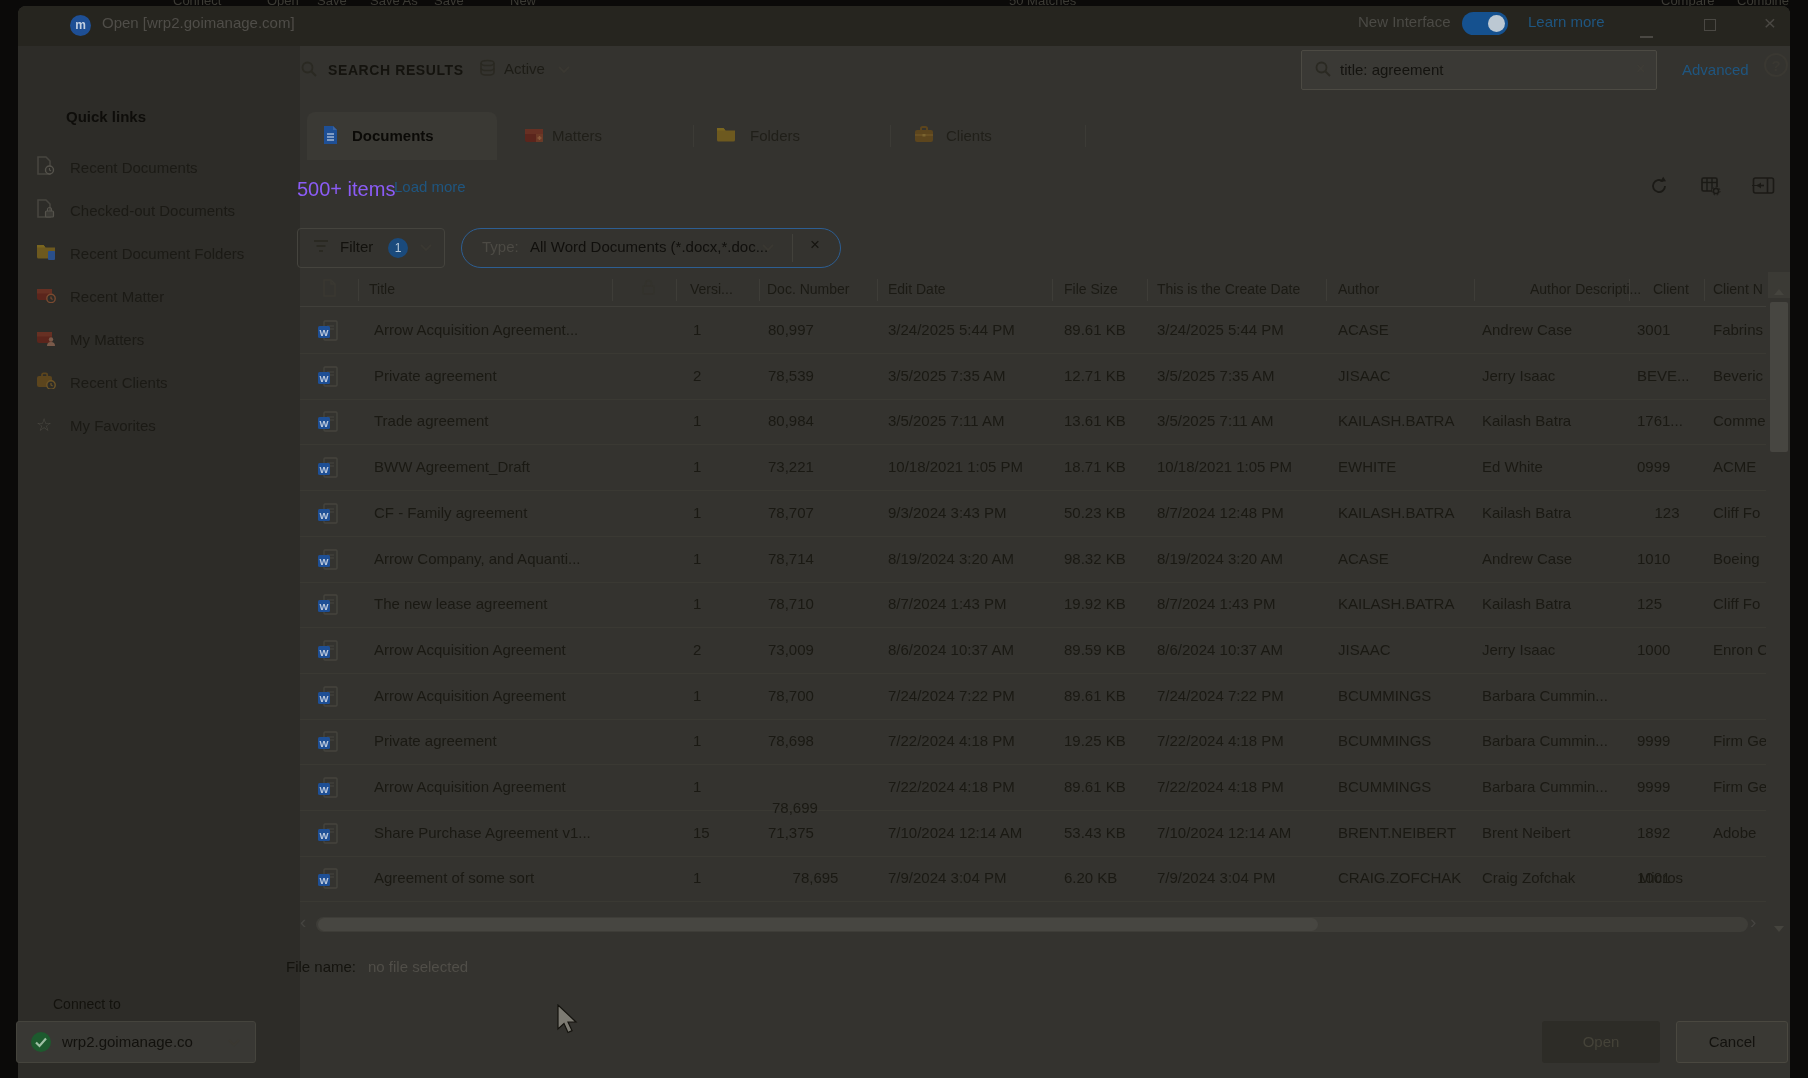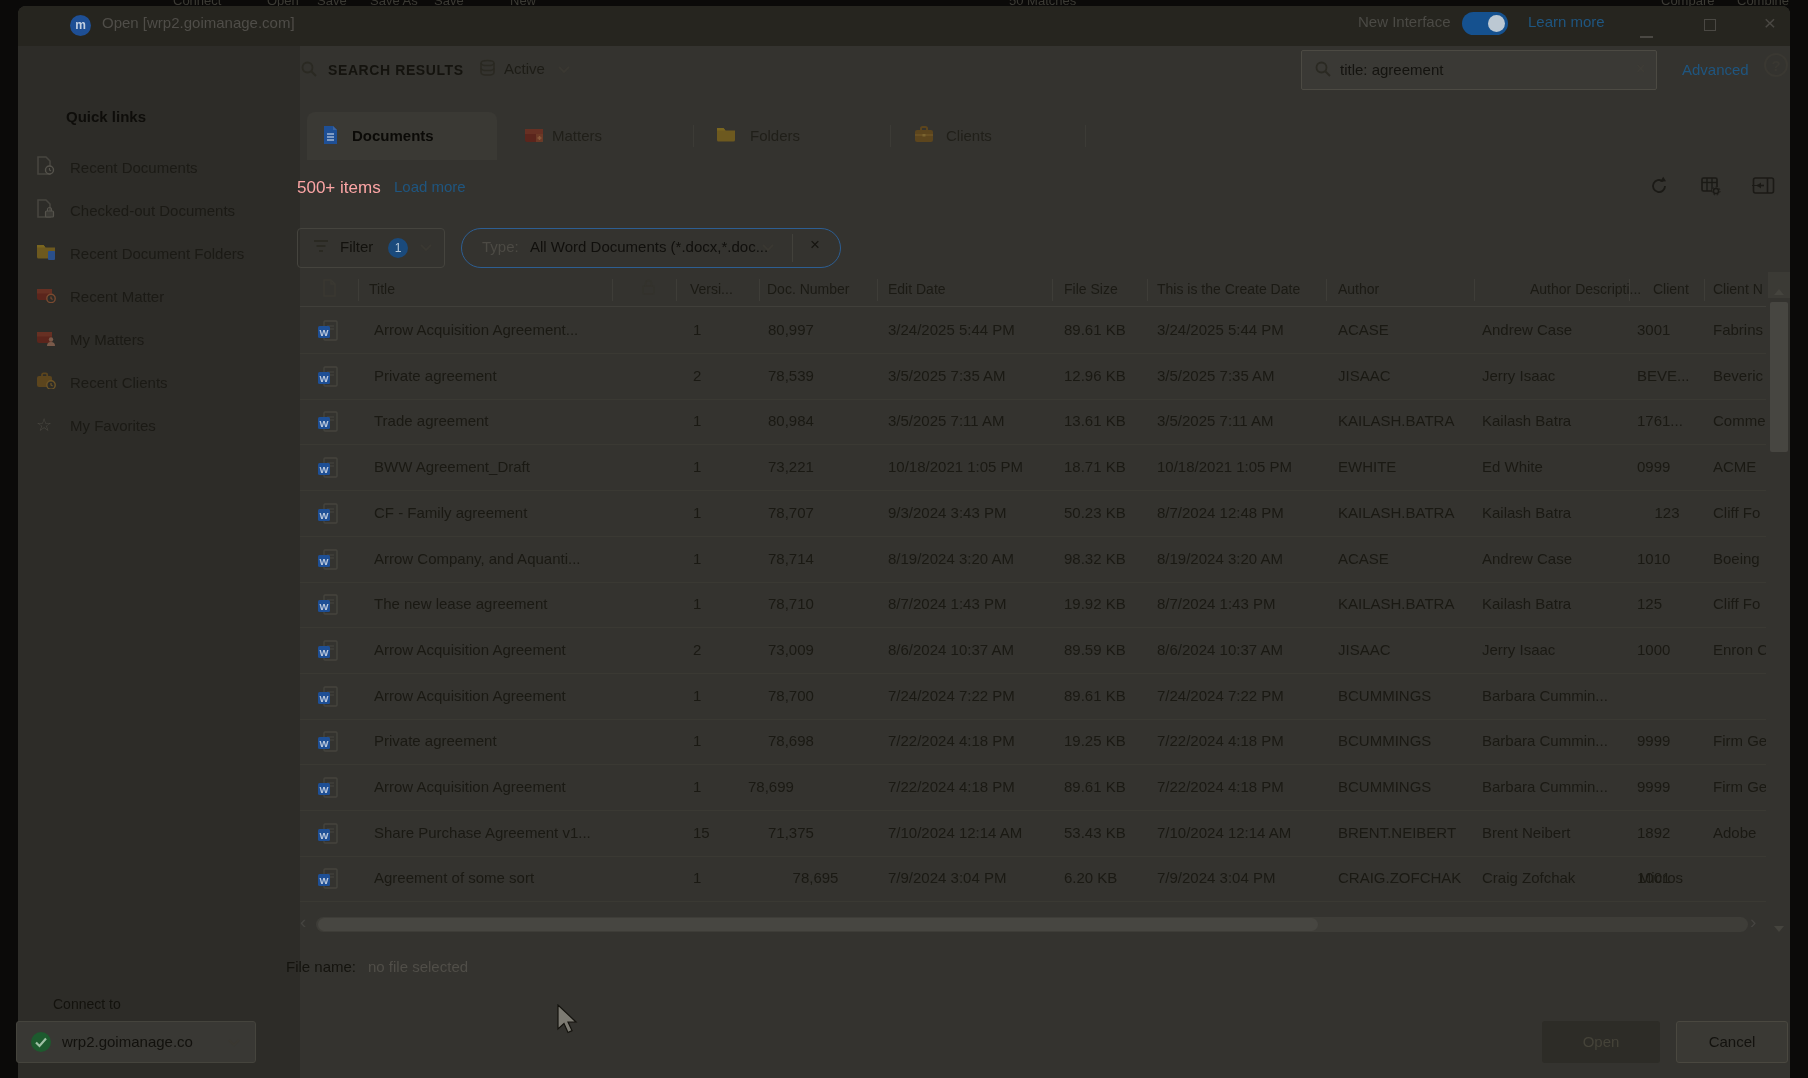--- a/index.html
+++ b/index.html
@@ -39,21 +39,21 @@
   #helpcirc{width:24px;height:24px;border:2px solid #3a3832;border-radius:50%;
     color:#3a3832;font-size:15px;font-weight:bold;text-align:center;line-height:21px;}
   #sidebarbg{left:18px;top:46px;width:282px;height:1032px;background:var(--sidebar);}
   #quicklinks{font-size:15px;font-weight:bold;color:#0e0d0a;}
   .sideitem{position:absolute;left:36px;width:250px;height:36px;display:flex;align-items:center;gap:14px;}
   .sideitem .lbl{font-size:15px;color:#1b1a15;white-space:nowrap;}
   .tabsep{width:1px;height:22px;background:#3c3b36;}
   #activetab{background:var(--tab);border-radius:8px 8px 0 0;}
   .tablbl{font-size:15px;color:var(--text2);}
   .tablbl.on{font-weight:bold;color:#0b0a07;}
-  .itemstxt{font-size:17px;color:#fca5a5;}
+  .itemstxt{font-size:20px;color:#8b5cf6;}
   #filterbtn{width:148px;height:40px;border:1px solid var(--border);border-radius:4px;}
   .badge{width:20px;height:20px;border-radius:50%;background:var(--badge);
     color:#b9cbdc;font-size:12px;text-align:center;line-height:20px;}
   #chip{width:380px;height:40px;border:1px solid var(--chipborder);border-radius:20px;}
   .chippre{font-size:15px;color:#4c4a44;}
   .chipval{font-size:15px;color:#100f0c;white-space:nowrap;}
   .hcell{position:absolute;top:281px;font-size:14px;color:#1b1a14;white-space:nowrap;overflow:hidden;}
   .colsep{position:absolute;top:279px;width:1px;height:22px;background:#3e3d38;}
   .row{position:absolute;left:300px;width:1466px;height:46px;border-bottom:1px solid var(--rowline);}
   .cell{position:absolute;top:13px;font-size:15px;color:#1a1913;white-space:nowrap;overflow:hidden;}
@@ -333,21 +333,21 @@
             <rect x="7" y="1" width="13" height="19" rx="1" fill="none" stroke="#45443e" stroke-width="1.4"></rect>
             <line x1="10" y1="6" x2="17" y2="6" stroke="#45443e" stroke-width="1.1"></line>
             <line x1="10" y1="9" x2="17" y2="9" stroke="#45443e" stroke-width="1.1"></line>
             <rect x="1" y="6" width="12" height="12" rx="1.5" fill="#1e4f95"></rect>
             <text x="7" y="15.5" font-size="9.5" font-weight="bold" fill="#bcc9dc" text-anchor="middle" font-family="Liberation Sans, sans-serif">W</text>
           </svg></span>
         <span class="cell" style="left: 74px; width: 235px;">Private agreement</span>
         <span class="cell" style="left: 393px; width: 40px;">2</span>
         <span class="cell" style="left: 468px; width: 95px;">78,539</span>
         <span class="cell" style="left: 588px; width: 155px;">3/5/2025 7:35 AM</span>
-        <span class="cell" style="left: 764px; width: 80px;">12.96 KB</span>
+        <span class="cell" style="left: 764px; width: 80px;">12.71 KB</span>
         <span class="cell" style="left: 857px; width: 160px;">3/5/2025 7:35 AM</span>
         <span class="cell" style="left: 1038px; width: 130px;">JISAAC</span>
         <span class="cell" style="left: 1182px; width: 142px;">Jerry Isaac</span>
         <span class="cell" style="left: 1337px; width: 60px;">BEVE...</span>
         <span class="cell" style="left: 1413px; width: 53px;">Beveric</span>
       </div>
       <div class="row" style="top: 399.4px;">
         <span class="wicon"><svg xmlns="http://www.w3.org/2000/svg" width="22" height="22">
             <rect x="7" y="1" width="13" height="19" rx="1" fill="none" stroke="#45443e" stroke-width="1.4"></rect>
             <line x1="10" y1="6" x2="17" y2="6" stroke="#45443e" stroke-width="1.1"></line>
@@ -502,21 +502,21 @@
       <div class="row" style="top: 765px;">
         <span class="wicon"><svg xmlns="http://www.w3.org/2000/svg" width="22" height="22">
             <rect x="7" y="1" width="13" height="19" rx="1" fill="none" stroke="#45443e" stroke-width="1.4"></rect>
             <line x1="10" y1="6" x2="17" y2="6" stroke="#45443e" stroke-width="1.1"></line>
             <line x1="10" y1="9" x2="17" y2="9" stroke="#45443e" stroke-width="1.1"></line>
             <rect x="1" y="6" width="12" height="12" rx="1.5" fill="#1e4f95"></rect>
             <text x="7" y="15.5" font-size="9.5" font-weight="bold" fill="#bcc9dc" text-anchor="middle" font-family="Liberation Sans, sans-serif">W</text>
           </svg></span>
         <span class="cell" style="left: 74px; width: 235px;">Arrow Acquisition Agreement</span>
         <span class="cell" style="left: 393px; width: 40px;">1</span>
-        <span class="cell" style="left: 448px; width: 95px;">78,699</span>
+        <span class="cell" style="left: 472px; width: 95px; margin-top: 21px;">78,699</span>
         <span class="cell" style="left: 588px; width: 155px;">7/22/2024 4:18 PM</span>
         <span class="cell" style="left: 764px; width: 80px;">89.61 KB</span>
         <span class="cell" style="left: 857px; width: 160px;">7/22/2024 4:18 PM</span>
         <span class="cell" style="left: 1038px; width: 130px;">BCUMMINGS</span>
         <span class="cell" style="left: 1182px; width: 142px;">Barbara Cummin...</span>
         <span class="cell" style="left: 1337px; width: 60px;">9999</span>
         <span class="cell" style="left: 1413px; width: 53px;">Firm Ge</span>
       </div>
       <div class="row" style="top: 810.7px;">
         <span class="wicon"><svg xmlns="http://www.w3.org/2000/svg" width="22" height="22">

